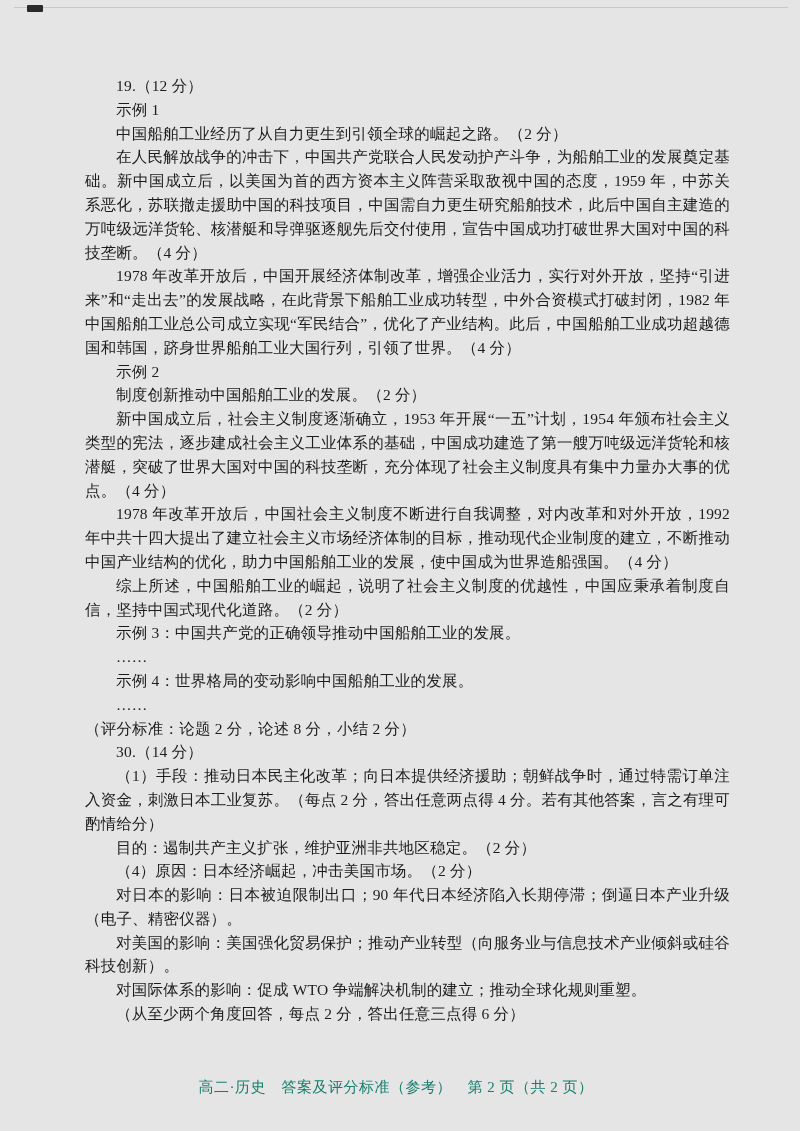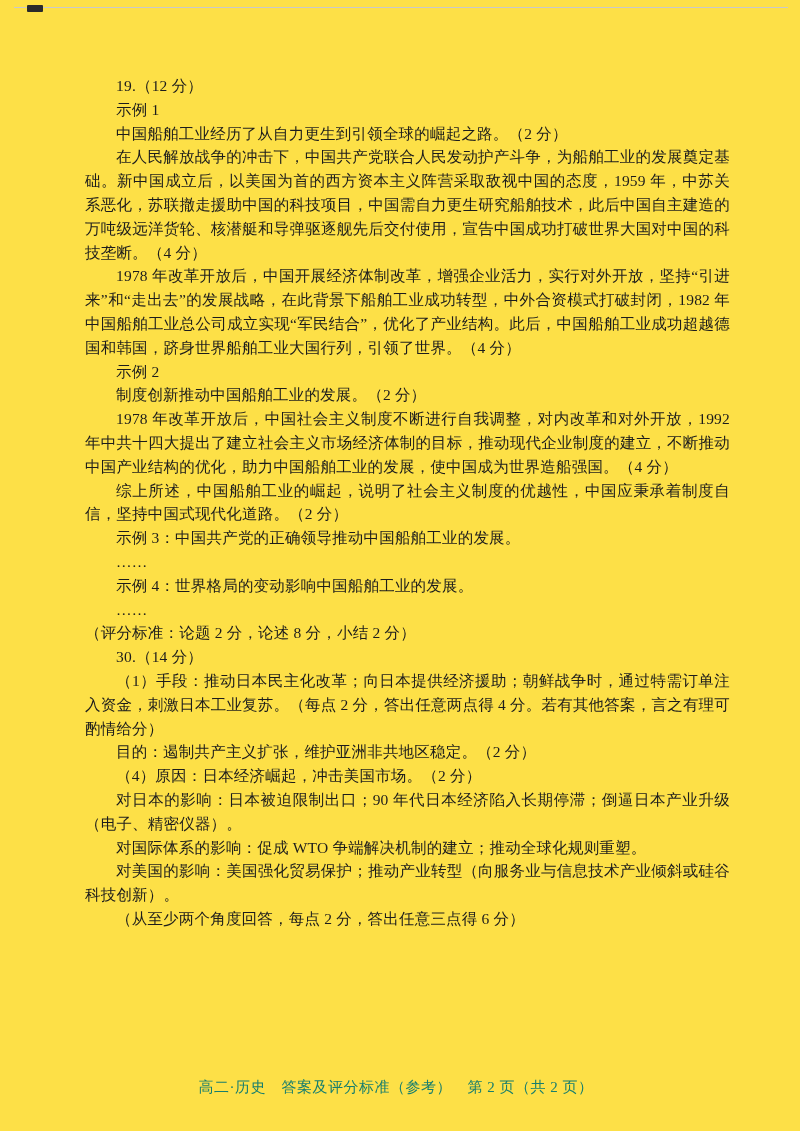--- a/index.html
+++ b/index.html
@@ -55,41 +55,42 @@
     width: 792px;
     top: 1078px;
     text-align: center;
     font-size: 15px;
     letter-spacing: 0.5px;
   }
 </style>
 </head>
 <body>
 
-<div class="page" style="background: #fde047; color: rgb(28, 28, 28);">
+<div class="page" style="background: #e5e5e5; color: rgb(28, 28, 28);">
   <div class="scan-line"></div>
   <div class="scan-mark"></div>
   <div class="content" id="doc-body">
       <p class="indent">19.（12 分）</p>
       <p class="indent">示例 1</p>
       <p class="indent">中国船舶工业经历了从自力更生到引领全球的崛起之路。（2 分）</p>
       <p class="indent">在人民解放战争的冲击下，中国共产党联合人民发动护产斗争，为船舶工业的发展奠定基础。新中国成立后，以美国为首的西方资本主义阵营采取敌视中国的态度，1959 年，中苏关系恶化，苏联撤走援助中国的科技项目，中国需自力更生研究船舶技术，此后中国自主建造的万吨级远洋货轮、核潜艇和导弹驱逐舰先后交付使用，宣告中国成功打破世界大国对中国的科技垄断。（4 分）</p>
       <p class="indent">1978 年改革开放后，中国开展经济体制改革，增强企业活力，实行对外开放，坚持“引进来”和“走出去”的发展战略，在此背景下船舶工业成功转型，中外合资模式打破封闭，1982 年中国船舶工业总公司成立实现“军民结合”，优化了产业结构。此后，中国船舶工业成功超越德国和韩国，跻身世界船舶工业大国行列，引领了世界。（4 分）</p>
       <p class="indent">示例 2</p>
       <p class="indent">制度创新推动中国船舶工业的发展。（2 分）</p>
+      <p class="indent">新中国成立后，社会主义制度逐渐确立，1953 年开展“一五”计划，1954 年颁布社会主义类型的宪法，逐步建成社会主义工业体系的基础，中国成功建造了第一艘万吨级远洋货轮和核潜艇，突破了世界大国对中国的科技垄断，充分体现了社会主义制度具有集中力量办大事的优点。（4 分）</p>
       <p class="indent">1978 年改革开放后，中国社会主义制度不断进行自我调整，对内改革和对外开放，1992 年中共十四大提出了建立社会主义市场经济体制的目标，推动现代企业制度的建立，不断推动中国产业结构的优化，助力中国船舶工业的发展，使中国成为世界造船强国。（4 分）</p>
       <p class="indent">综上所述，中国船舶工业的崛起，说明了社会主义制度的优越性，中国应秉承着制度自信，坚持中国式现代化道路。（2 分）</p>
       <p class="indent">示例 3：中国共产党的正确领导推动中国船舶工业的发展。</p>
       <p class="indent">……</p>
       <p class="indent">示例 4：世界格局的变动影响中国船舶工业的发展。</p>
       <p class="indent">……</p>
       <p>（评分标准：论题 2 分，论述 8 分，小结 2 分）</p>
       <p class="indent">30.（14 分）</p>
       <p class="indent">（1）手段：推动日本民主化改革；向日本提供经济援助；朝鲜战争时，通过特需订单注入资金，刺激日本工业复苏。（每点 2 分，答出任意两点得 4 分。若有其他答案，言之有理可酌情给分）</p>
       <p class="indent">目的：遏制共产主义扩张，维护亚洲非共地区稳定。（2 分）</p>
       <p class="indent">（4）原因：日本经济崛起，冲击美国市场。（2 分）</p>
       <p class="indent">对日本的影响：日本被迫限制出口；90 年代日本经济陷入长期停滞；倒逼日本产业升级（电子、精密仪器）。</p>
+      <p class="indent">对美国的影响：美国强化贸易保护；推动产业转型（向服务业与信息技术产业倾斜或硅谷科技创新）。</p>
       <p class="indent">对国际体系的影响：促成 WTO 争端解决机制的建立；推动全球化规则重塑。</p>
-      <p class="indent">对美国的影响：美国强化贸易保护；推动产业转型（向服务业与信息技术产业倾斜或硅谷科技创新）。</p>
       <p class="indent">（从至少两个角度回答，每点 2 分，答出任意三点得 6 分）</p>
     </div>
   <div class="footer" id="page-footer" style="color: rgb(23, 126, 110);">高二·历史　答案及评分标准（参考）　第 2 页（共 2 页）</div>
 </div>
 
 </body></html>

